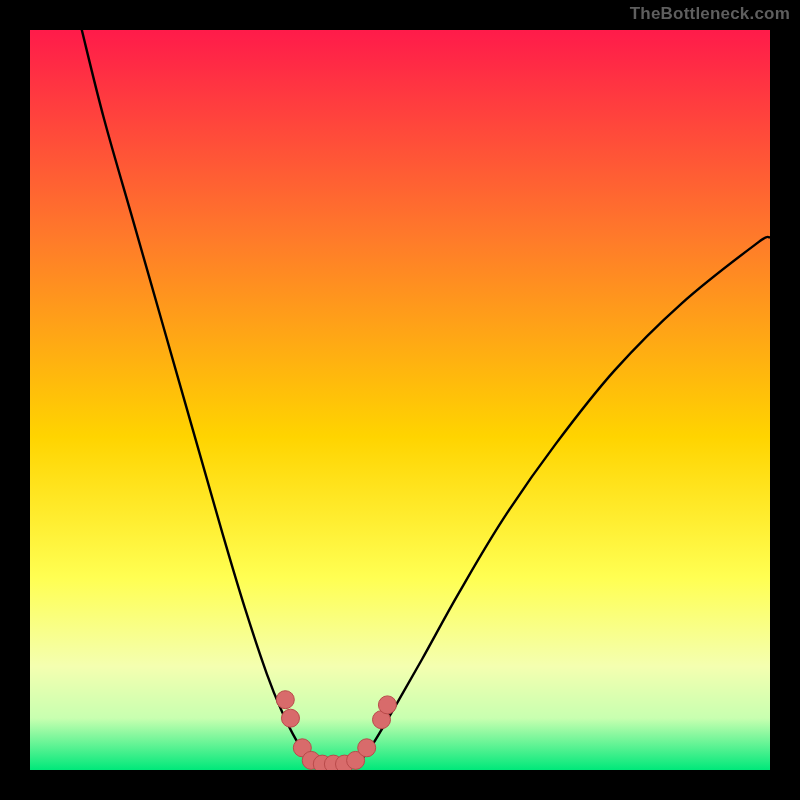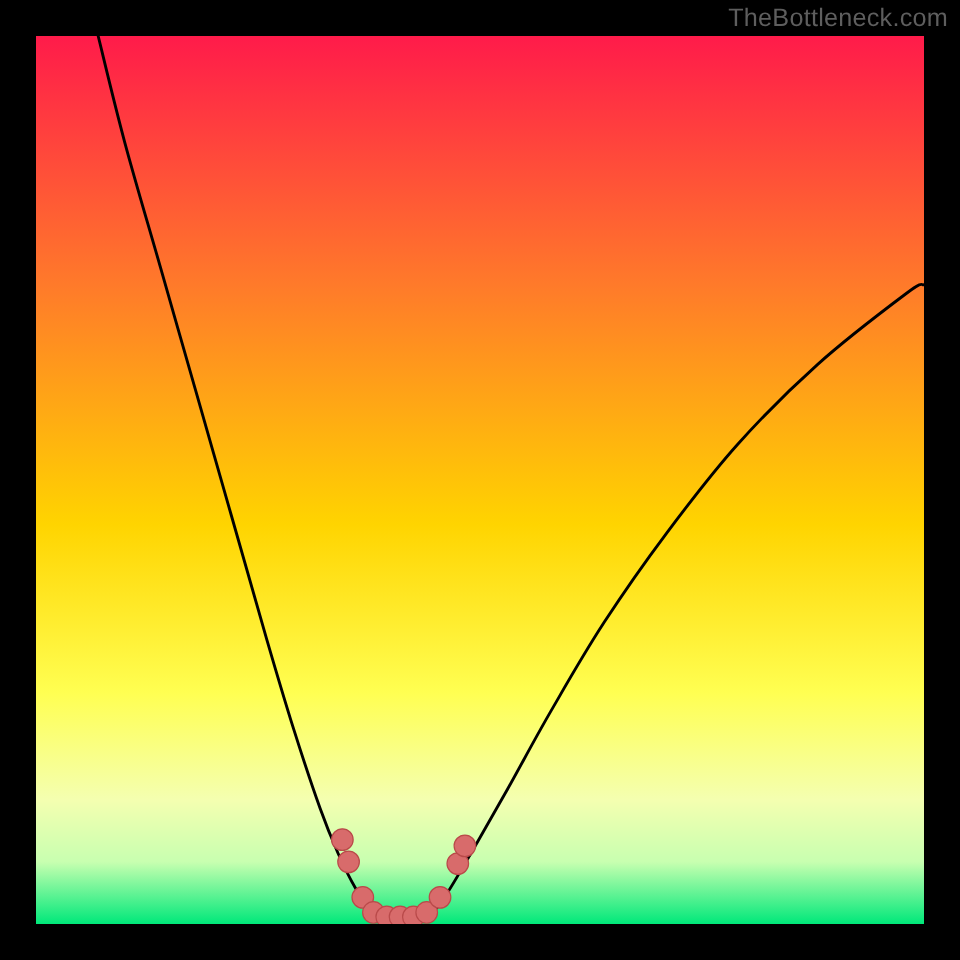--- a/index.html
+++ b/index.html
@@ -15,22 +15,22 @@
     width: 800px;
     height: 800px;
     background: #000;
     position: relative;
   }
   .watermark {
     position: absolute;
     top: 4px;
     right: 10px;
     color: #5e5e5e;
-    font-size: 21px;
-    font-weight: 400;
+    font-size: 17px;
+    font-weight: 700;
     letter-spacing: 0.2px;
     z-index: 10;
   }
   svg.plot {
     position: absolute;
     left: 30px;
     top: 30px;
     width: 740px;
     height: 740px;
     display: block;

